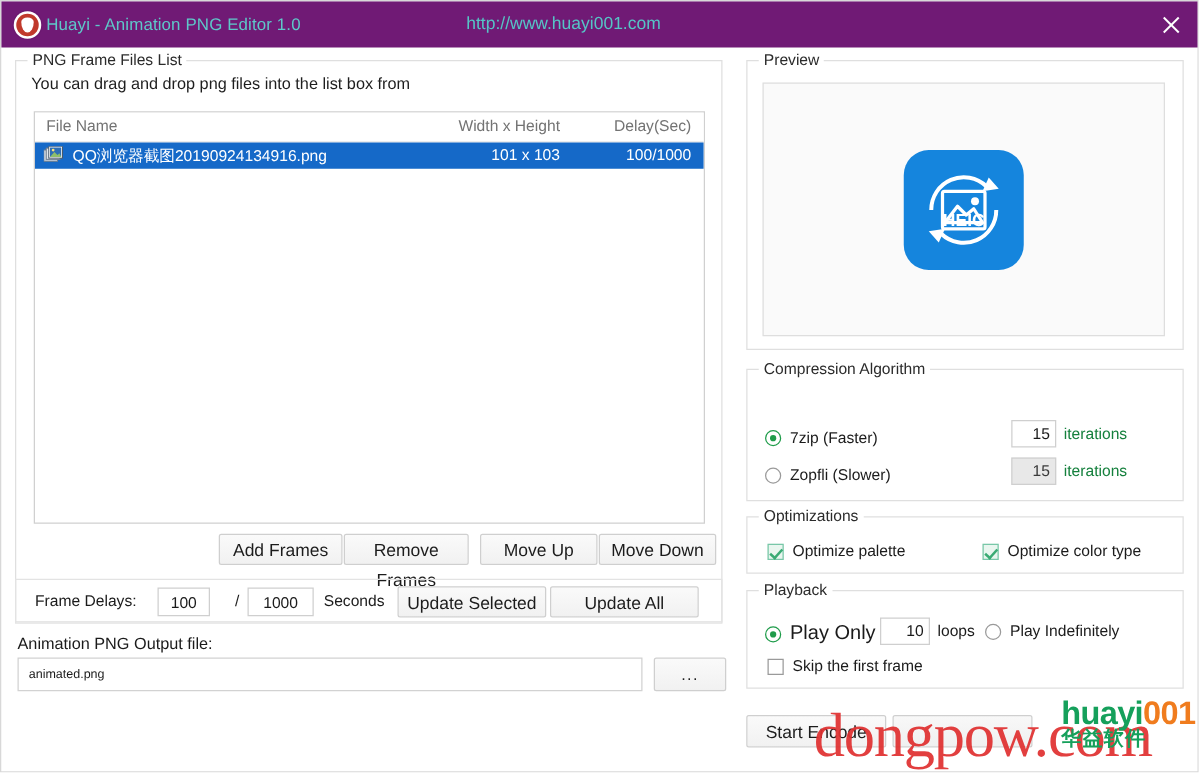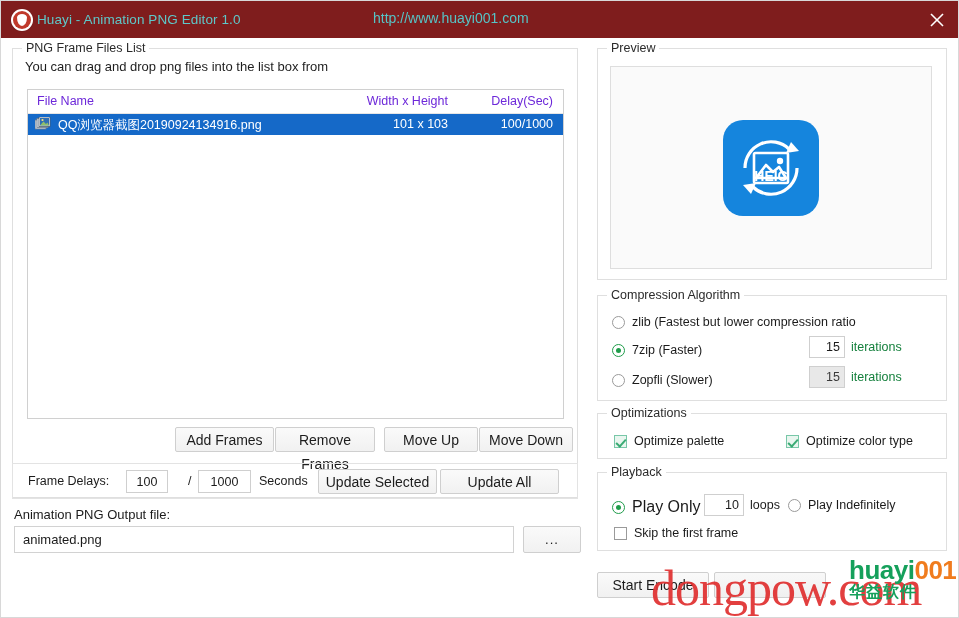--- a/index.html
+++ b/index.html
@@ -15,21 +15,21 @@
     width: 959px; height: 618px;
     background: #ffffff;
     border: 1px solid #d8d8d8;
     overflow: hidden;
   }
 
   
   #titlebar {
     position: absolute; left: 0; top: 0;
     width: 959px; height: 37px;
-    background: #7f1d1d;
+    background: #701a75;
     display: flex; align-items: center;
   }
   #app-icon {
     width: 22px; height: 22px;
     margin-left: 10px; margin-right: 4px;
     border-radius: 50%;
     background: #ffffff;
     position: relative;
     flex: 0 0 auto;
     box-shadow: 0 0 0 1px rgba(0,0,0,0.05);
@@ -102,21 +102,21 @@
   #list-header {
     position: relative;
     height: 24px;
     border-bottom: 1px solid #e6e6e6;
     background: #ffffff;
   }
   #list-header .col {
     position: absolute;
     top: 4px;
     font-size: 12.5px;
-    color: #6d28d9;
+    color: #737373;
     white-space: nowrap;
   }
   .col-name { left: 9px; }
   .col-dim  { left: 310px; width: 110px; text-align: right; }
   .col-delay{ left: 430px; width: 95px; text-align: right; }
 
   .list-row {
     position: relative;
     height: 21px;
     background: #1569c8;
@@ -190,21 +190,21 @@
   #lbl-output {
     position: absolute; left: 13px; top: 506px;
     font-size: 13px; color: #1b1b1b;
   }
   #in-output {
     position: absolute; left: 13px; top: 525px;
     width: 500px; height: 27px;
     background: #ffffff;
     border: 1px solid #d2d2d2;
     font-family: "Liberation Sans", sans-serif;
-    font-size: 13px;
+    font-size: 10px;
     color: #1b1b1b;
     padding: 0 8px;
   }
   #btn-browse {
     left: 522px; top: 525px; width: 58px; height: 27px;
     line-height: 25px; font-size: 13px; letter-spacing: 1px;
   }
 
   
   #grp-preview { left: 596px; top: 47px; width: 350px; height: 232px; }
@@ -384,24 +384,20 @@
         <circle cx="57" cy="41" r="3.2" fill="#ffffff"></circle>
         <path d="M33 58 L43 45 L50 52 L56 47 L63 58 Z" fill="none" stroke="#ffffff" stroke-width="2.6" stroke-linejoin="round"></path>
         <text x="48" y="61" font-family="Liberation Sans, sans-serif" font-size="14" font-weight="bold" fill="#ffffff" text-anchor="middle">HEIC</text>
       </svg>
     </div>
   </div>
 
   <div class="group" id="grp-compress">
     <span class="legend">Compression Algorithm</span>
 
-    <div class="radio-row" id="r-zlib">
-      <span class="radio"></span>
-      <span>zlib (Fastest but lower compression ratio</span>
-    </div>
 
     <div class="radio-row" id="r-7zip">
       <span class="radio checked"></span>
       <span>7zip (Faster)</span>
     </div>
 
     <div class="radio-row" id="r-zopfli">
       <span class="radio"></span>
       <span>Zopfli (Slower)</span>
     </div>

